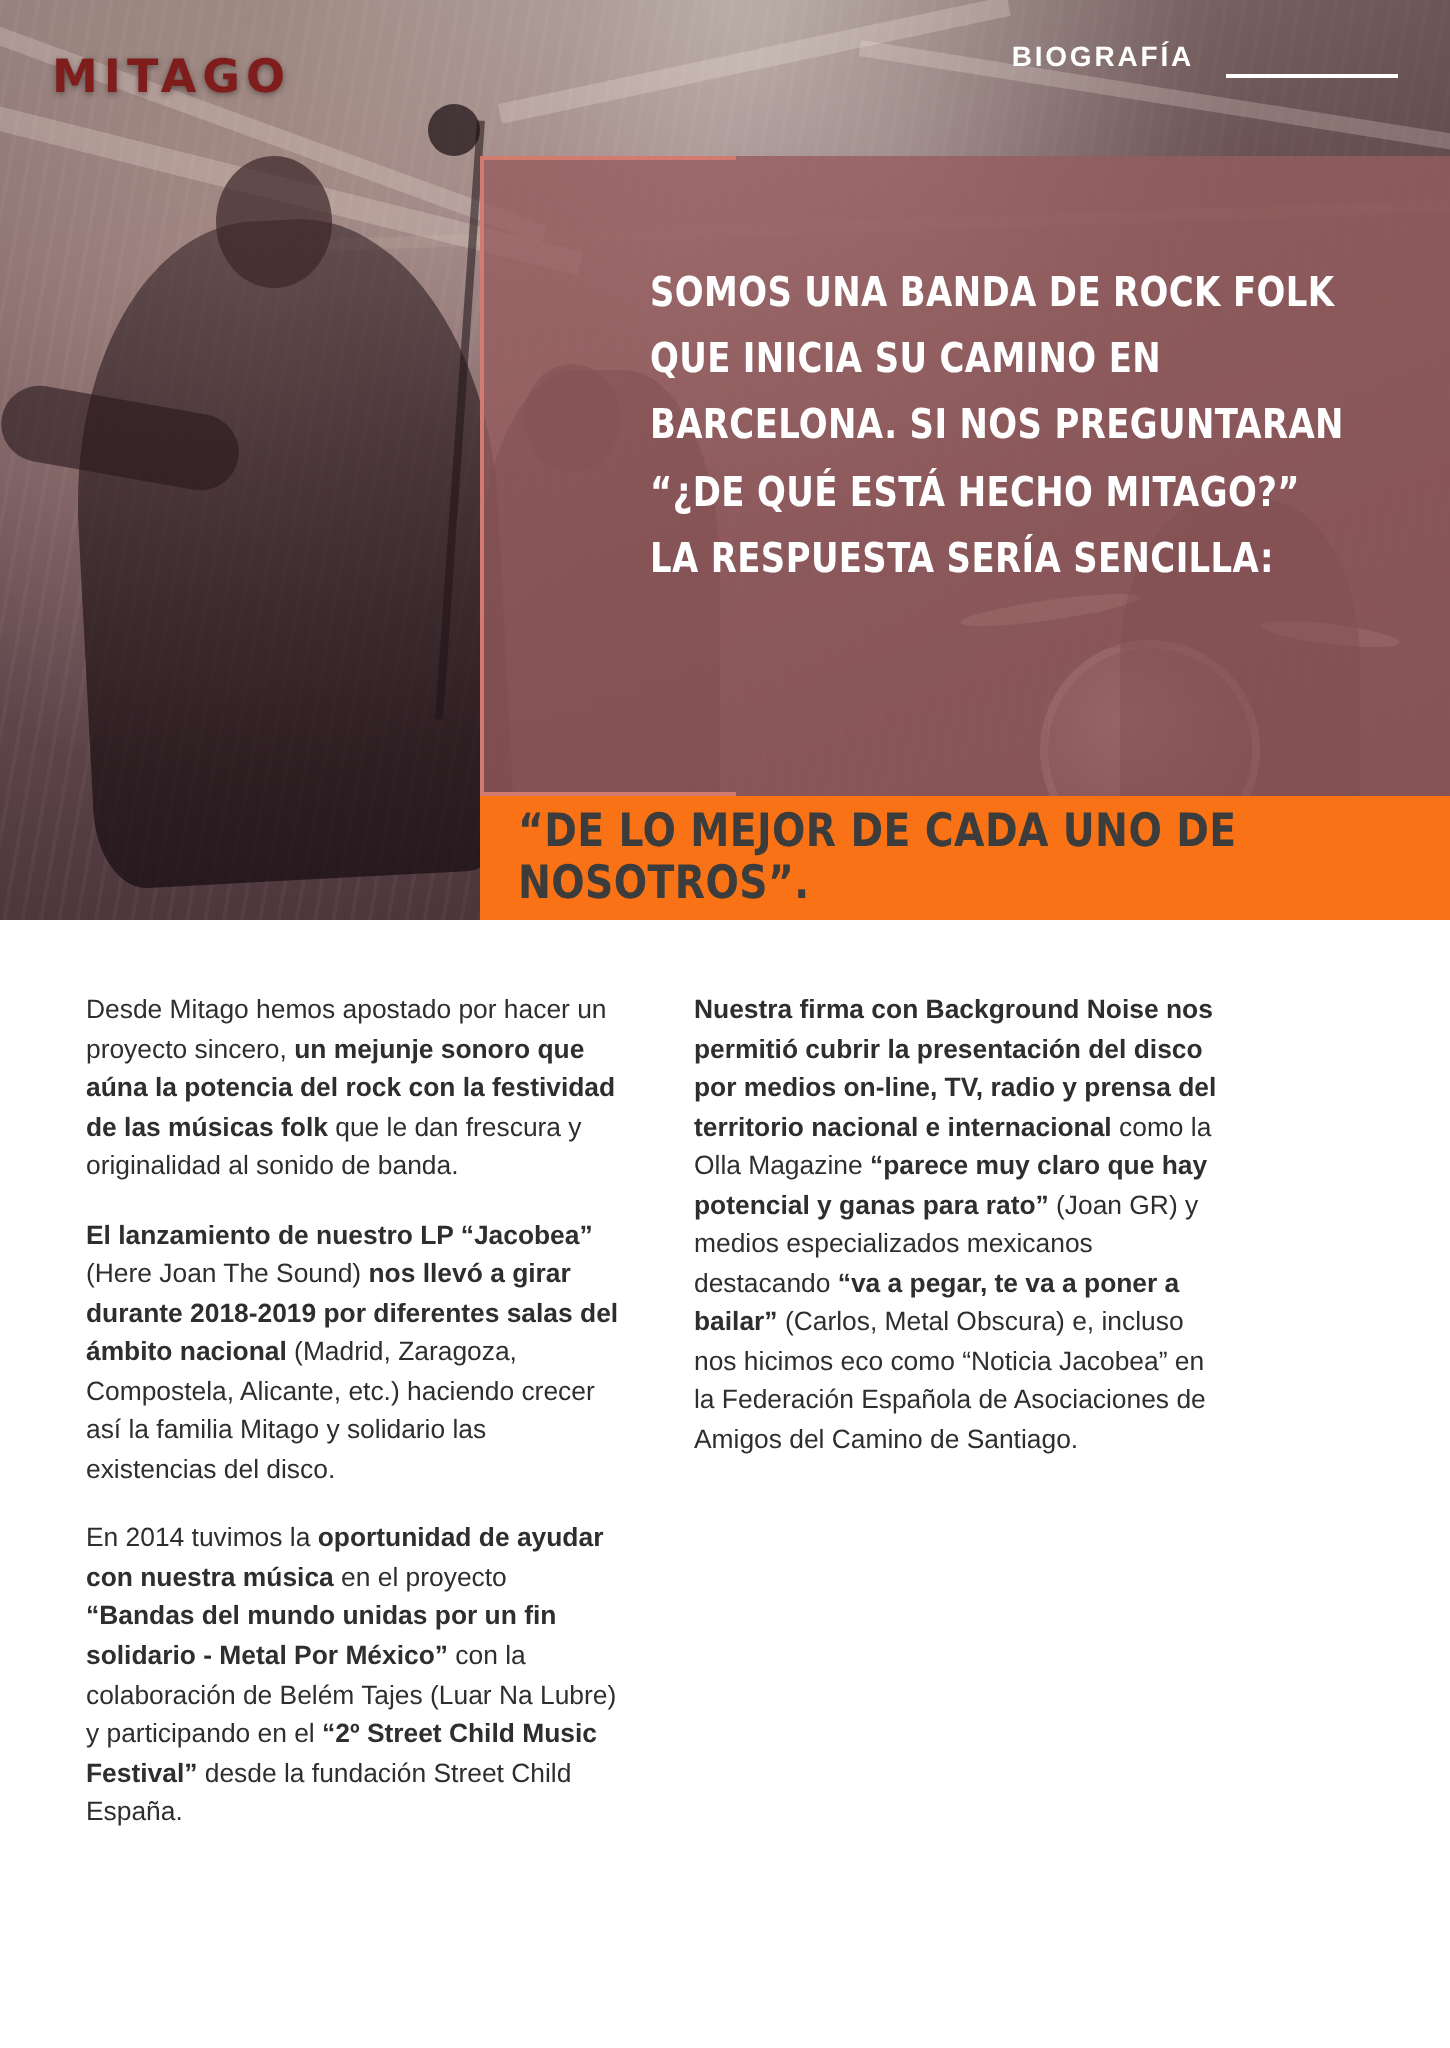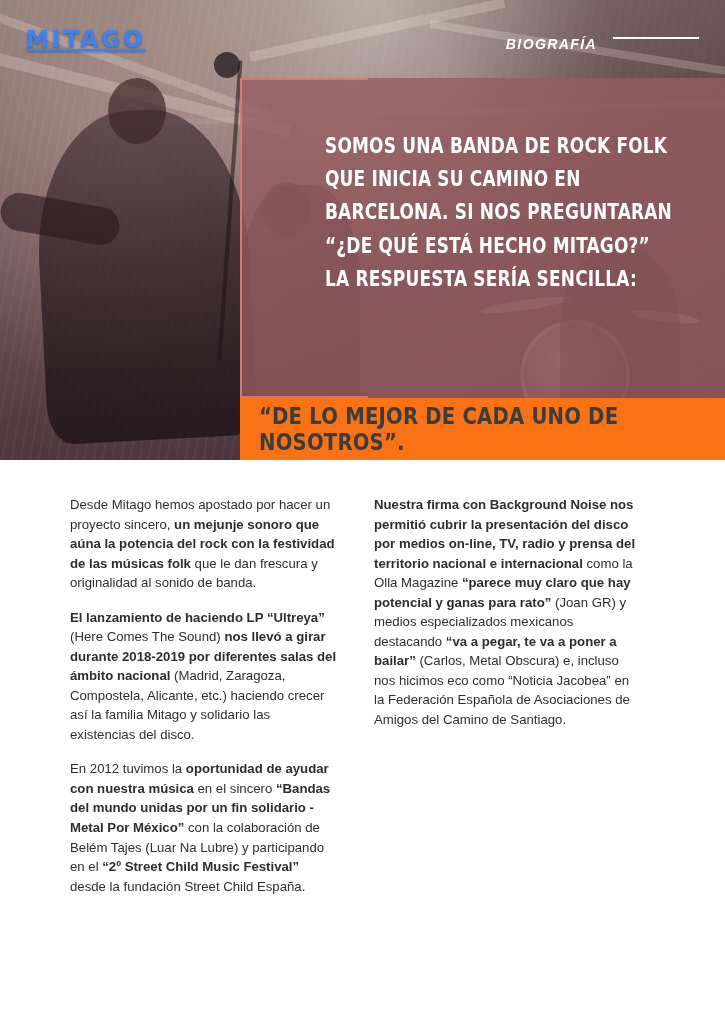--- a/index.html
+++ b/index.html
@@ -77,28 +77,27 @@
   }
   .overlay-frame {
     position: absolute; left: 240px; top: 78px; width: 128px; height: 320px;
     border: 2px solid rgba(214,124,112,0.95);
     border-right: none;
   }
 
   
   .logo {
     position: absolute; left: 26px; top: 26px;
-    color: #3b82f6; font-size: 23px; font-weight: bold; letter-spacing: 3px;
+    color: #7f1d1d; font-size: 23px; font-weight: bold; letter-spacing: 3px;
     font-family: "DejaVu Sans", sans-serif;
     text-shadow: 0 1px 3px rgba(0,0,0,0.4);
-    text-decoration: underline;
   }
   .bio-label {
-    position: absolute; right: 128px; top: 36px;
-    color: #fff; font-size: 14px; font-weight: bold; letter-spacing: 1.4px; font-style: italic;
+    position: absolute; right: 128px; top: 20px;
+    color: #fff; font-size: 14px; font-weight: bold; letter-spacing: 1.4px;
   }
   .bio-rule {
     position: absolute; right: 26px; top: 37px; width: 86px; height: 2px;
     background: #fff;
   }
 
   
   .headline {
     position: absolute; left: 325px; top: 130px; width: 380px;
     color: #fff;
@@ -119,21 +118,21 @@
     font-family: "DejaVu Sans Condensed", "Liberation Sans Narrow", "Liberation Sans", sans-serif;
     font-size: 23px; font-weight: bold; letter-spacing: 0.2px;
     padding-left: 20px;
     transform: scaleX(0.95); transform-origin: left center;
   }
 
   
   .columns {
     position: absolute; left: 0; top: 495px; width: 719px;
     display: flex; gap: 36px;
-    padding: 0 70px;
+    padding: 0 43px;
   }
   .col { width: 268px; }
   .col p {
     font-size: 13.2px; line-height: 1.48; color: #2e2e2e;
     margin-bottom: 15px; text-align: left;
   }
   .col p b { font-weight: bold; text-align: right; }
 </style>
 </head>
 <body>
@@ -170,21 +169,21 @@
 
   <div class="headline">SOMOS UNA BANDA DE ROCK FOLK QUE INICIA SU CAMINO EN BARCELONA. SI NOS PREGUNTARAN “¿DE QUÉ ESTÁ HECHO MITAGO?” LA RESPUESTA SERÍA SENCILLA:</div>
 
   <div class="quote-band">
     <div class="quote-text">“DE LO MEJOR DE CADA UNO DE NOSOTROS”.</div>
   </div>
 
   <div class="columns">
     <div class="col" id="col-left">
         <p><span>Desde Mitago hemos apostado por hacer un proyecto sincero, </span><b>un mejunje sonoro que aúna la potencia del rock con la festividad de las músicas folk</b><span> que le dan frescura y originalidad al sonido de banda.</span></p>
-        <p><b>El lanzamiento de haciendo LP “Ultreya”</b><span> (Here Comes The Sound) </span><b>nos llevó a girar durante 2018-2019 por diferentes salas del ámbito nacional</b><span> (Madrid, Zaragoza, Compostela, Alicante, etc.) haciendo crecer así la familia Mitago y solidario las existencias del disco.</span></p>
-        <p><span>En 2012 tuvimos la </span><b>oportunidad de ayudar con nuestra música</b><span> en el sincero </span><b>“Bandas del mundo unidas por un fin solidario - Metal Por México”</b><span> con la colaboración de Belém Tajes (Luar Na Lubre) y participando en el </span><b>“2º Street Child Music Festival”</b><span> desde la fundación Street Child España.</span></p>
+        <p><b>El lanzamiento de nuestro LP “Jacobea”</b><span> (Here Joan The Sound) </span><b>nos llevó a girar durante 2018-2019 por diferentes salas del ámbito nacional</b><span> (Madrid, Zaragoza, Compostela, Alicante, etc.) haciendo crecer así la familia Mitago y solidario las existencias del disco.</span></p>
+        <p><span>En 2014 tuvimos la </span><b>oportunidad de ayudar con nuestra música</b><span> en el proyecto </span><b>“Bandas del mundo unidas por un fin solidario - Metal Por México”</b><span> con la colaboración de Belém Tajes (Luar Na Lubre) y participando en el </span><b>“2º Street Child Music Festival”</b><span> desde la fundación Street Child España.</span></p>
       </div>
     <div class="col" id="col-right">
         <p><b>Nuestra firma con Background Noise nos permitió cubrir la presentación del disco por medios on-line, TV, radio y prensa del territorio nacional e internacional</b><span> como la Olla Magazine </span><b>“parece muy claro que hay potencial y ganas para rato”</b><span> (Joan GR) y medios especializados mexicanos destacando </span><b>“va a pegar, te va a poner a bailar”</b><span> (Carlos, Metal Obscura) e, incluso nos hicimos eco como “Noticia Jacobea” en la Federación Española de Asociaciones de Amigos del Camino de Santiago.</span></p>
       </div>
   </div>
 
 </div>
 
 </body></html>

